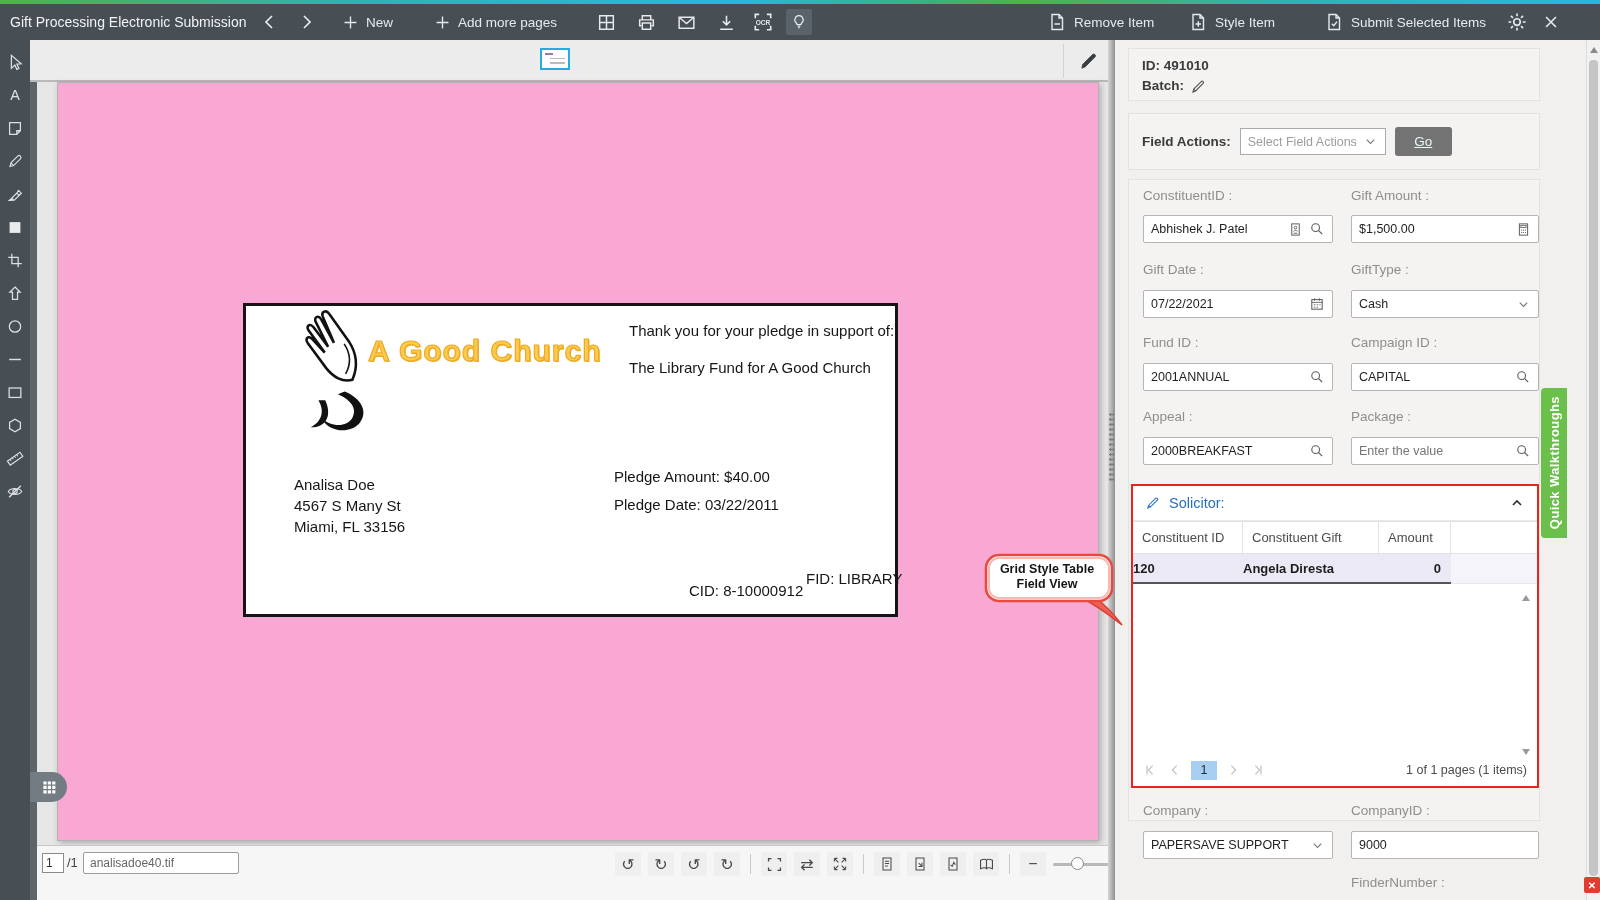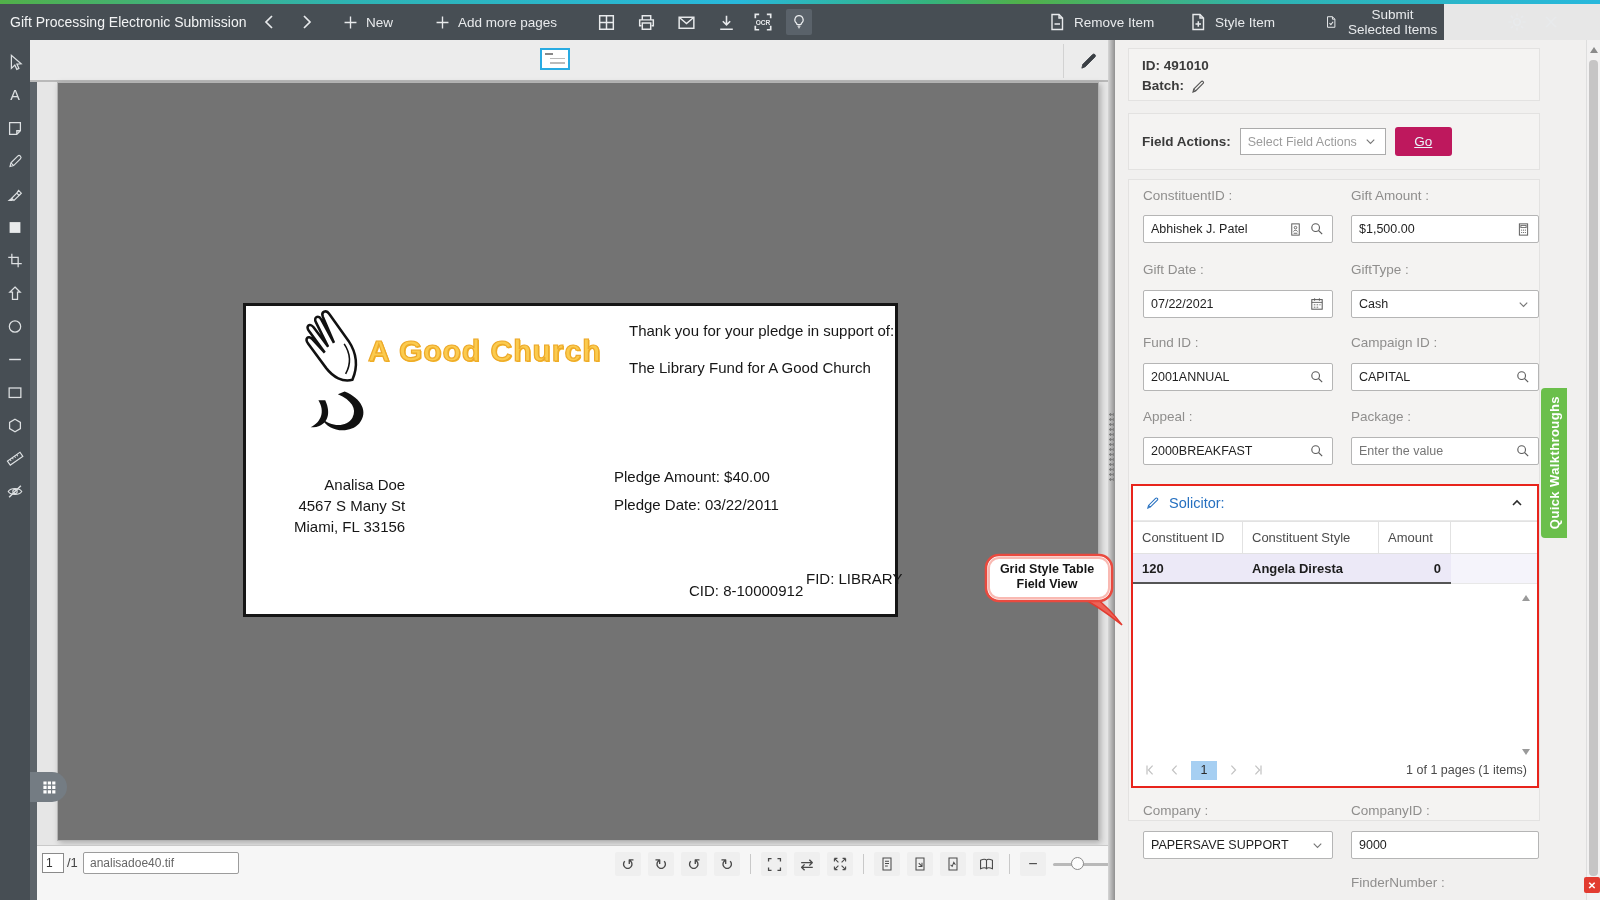--- a/index.html
+++ b/index.html
@@ -2,42 +2,42 @@
 <html><head>
 <meta charset="utf-8">
 <style>
   html,body{margin:0;padding:0;background:#d8d8d8;}
   *{box-sizing:border-box;font-family:"Liberation Sans",sans-serif;}
   .stage{position:relative;width:1600px;height:900px;overflow:hidden;background:#e7e7e7;}
 
   
   .brand-line{position:absolute;left:0;top:0;width:1600px;height:4px;
     background:linear-gradient(90deg,#52b049 0%,#2eb3b4 22%,#28b8dc 46%,#35b37e 58%,#52b049 64%,#2eb3b4 80%,#28b8dc 100%);}
-  .topbar{position:absolute;left:0;top:4px;width:1444px;height:36px;background:#474e54;color:#e8eaec;}
+  .topbar{position:absolute;left:0;top:4px;width:1600px;height:36px;background:#474e54;color:#e8eaec;}
   .tb-item{position:absolute;top:0;height:36px;display:flex;align-items:center;gap:7px;color:#e8eaec;
     background:none;border:none;font-size:13.5px;cursor:pointer;padding:0 4px;}
   .tb-title{position:absolute;left:10px;top:0;height:36px;display:flex;align-items:center;font-size:14px;color:#f2f3f4;}
   .ic{display:block;}
   .lampbox{width:26px;height:26px;background:#5a626a;border-radius:2px;display:flex;align-items:center;justify-content:center;}
 
   
   .rail{position:absolute;left:0;top:40px;width:30px;height:860px;background:#474e54;display:flex;flex-direction:column;align-items:center;padding-top:6px;}
   .rail button{width:30px;height:33px;background:none;border:none;display:flex;align-items:center;justify-content:center;color:#dde0e2;cursor:pointer;}
 
   
   .thumb-strip{position:absolute;left:30px;top:40px;width:1078px;height:42px;background:#ececec;border-bottom:2px solid #b9b9b9;}
   .thumb{position:absolute;left:510px;top:8px;width:30px;height:22px;background:#fff;border:2px solid #29abe2;cursor:pointer;}
   .thumb i{display:block;height:1.5px;background:#bbb;margin:3px 3px 0 8px;}
   .thumb i:first-child{margin-left:3px;width:8px;background:#888;}
   .strip-sep{position:absolute;right:44px;top:4px;width:1px;height:34px;background:#d2d2d2;}
   .strip-pencil{position:absolute;right:12px;top:9px;width:24px;height:24px;border:none;background:none;color:#3a3f44;cursor:pointer;}
 
   .canvas{position:absolute;left:30px;top:82px;width:1078px;height:763px;background:#e6e6e6;}
   .dark-edge{position:absolute;left:0;top:0;width:7px;height:818px;background:#5d646a;}
-  .page{position:absolute;left:27px;top:0;width:1042px;height:759px;background:#737373;border:1px solid #b3b3b3;box-shadow:2px 2px 6px rgba(0,0,0,.25);text-align:right;}
+  .page{position:absolute;left:27px;top:0;width:1042px;height:759px;background:#f9a8d4;border:1px solid #b3b3b3;box-shadow:2px 2px 6px rgba(0,0,0,.25);}
 
   .pledge-card{position:absolute;left:185px;top:220px;width:655px;height:314px;border:3px solid #151515;background:#fff;}
   .hands{position:absolute;left:38px;top:-2px;}
   .org-name{position:absolute;left:122px;top:28px;font-size:30px;font-weight:bold;color:#fbcb4e;
     -webkit-text-stroke:1.2px #eda92a;text-shadow:1px 1px 0 #f3b31f;letter-spacing:1px;white-space:nowrap;}
   .card-t{position:absolute;font-size:15px;color:#161616;white-space:nowrap;}
   .addr{line-height:21px;margin-top:8px;}
 
   .thumb-toggle{position:absolute;left:30px;top:772px;width:37px;height:30px;background:#747c83;border:none;
     border-radius:0 15px 15px 0;display:flex;align-items:center;justify-content:center;color:#fff;cursor:pointer;}
@@ -62,41 +62,41 @@
   
   .panel{position:absolute;left:1115px;top:40px;width:471px;height:860px;background:#f1f0ef;overflow:hidden;font-size:13px;color:#333;}
   .card{position:absolute;left:13px;width:412px;background:#f4f3f2;border:1px solid #e3e2e1;}
   .id-card{top:8px;height:53px;padding:7px 13px;}
   .id-line{font-size:13.5px;font-weight:bold;color:#3b3b3b;line-height:20px;}
   .batch-line{display:flex;align-items:center;gap:6px;font-size:13.5px;font-weight:bold;color:#3b3b3b;line-height:20px;}
   .act-card{top:73px;height:57px;display:flex;align-items:center;padding:0 13px;gap:9px;}
   .fa-label{font-weight:bold;font-size:13.5px;color:#3b3b3b;}
   .fa-select{width:146px;height:27px;background:#fff;border:1px solid #ababab;display:flex;align-items:center;padding:0 7px;cursor:pointer;}
   .fa-select span{flex:1;font-size:12.5px;color:#9c9c9c;}
-  .go-btn{width:57px;height:29px;background:#be185d;color:#e9f6fa;border:none;border-radius:3px;font-size:13.5px;cursor:pointer;text-decoration:underline;}
+  .go-btn{width:57px;height:29px;background:#737373;color:#e9f6fa;border:none;border-radius:3px;font-size:13.5px;cursor:pointer;text-decoration:underline;}
   .fields-card{top:139px;height:642px;}
 
   .f-label{position:absolute;font-size:13.5px;color:#8f8e8d;white-space:nowrap;}
   .f-box{position:absolute;height:28px;background:#fff;border:1px solid #b5b5b5;border-radius:2px;display:flex;align-items:center;padding:0 7px;gap:6px;}
   .f-box input{flex:1;border:none;outline:none;font-size:12.5px;color:#1f1f1f;min-width:0;background:transparent;padding:0;}
   .f-box .ficon{color:#5b5b5b;flex:0 0 auto;display:flex;cursor:pointer;}
   .c1{left:14px;width:190px;} .c2{left:222px;width:188px;}
 
   
   .sol{position:absolute;left:2px;top:304px;width:408px;height:304px;border:2px solid #e8241c;background:#fff;}
   .sol-head{height:35px;display:flex;align-items:center;padding:0 12px;gap:8px;border-bottom:1px solid #e9e9e9;}
   .sol-title{color:#2670c0;font-size:14.5px;flex:1;}
   .sol-tools{height:33px;display:flex;align-items:center;padding:0 12px;gap:26px;}
   .sol-tbtn{display:flex;align-items:center;gap:7px;background:none;border:none;font-size:13px;color:#444;cursor:pointer;padding:0;}
   .srow{display:grid;grid-template-columns:110px 136px 72px 1fr;}
   .shead{height:33px;border-top:1px solid #e2e2e2;border-bottom:1px solid #e2e2e2;}
   .shead div{display:flex;align-items:center;padding-left:9px;font-size:13px;color:#4c4c4c;border-right:1px solid #e2e2e2;}
   .shead div:last-child{border-right:none;}
   .sdata{height:30px;cursor:pointer;}
-  .sdata div{display:flex;align-items:center;padding-left:9px;font-size:13px;font-weight:bold;color:#1d1d1d;
+  .sdata div{display:flex;align-items:center;font-size:13px;font-weight:bold;color:#1d1d1d;
     background:#ece9f7;border-bottom:2px solid #555;}
   .sdata .amt{justify-content:flex-end;padding-right:10px;}
   .sdata .fill{background:#f5f4fb;border-bottom:1px solid #e8e8e8;}
   .tri{width:0;height:0;position:absolute;right:7px;}
   .tri-up{top:109px;border-left:4px solid transparent;border-right:4px solid transparent;border-bottom:6px solid #9a9a9a;}
   .tri-dn{top:263px;border-left:4px solid transparent;border-right:4px solid transparent;border-top:6px solid #9a9a9a;}
   .sol-pager{position:absolute;left:0;bottom:0;width:100%;height:32px;display:flex;align-items:center;padding:0 10px;gap:8px;}
   .pgr{background:none;border:none;color:#c2c2c2;padding:0;display:flex;cursor:pointer;}
   .pg-badge{width:26px;height:19px;background:#a6cff2;display:flex;align-items:center;justify-content:center;font-size:12.5px;color:#2b2b2b;cursor:pointer;}
   .pg-summary{margin-left:auto;font-size:12.5px;color:#4a4a4a;}
@@ -539,21 +539,21 @@
           <svg class="ic" width="16" height="16" viewBox="0 0 20 20">
               <path d="M3.5 16.5 L4.4 13 L13.2 4.2 Q14.3 3.1 15.4 4.2 Q16.5 5.3 15.4 6.4 L6.6 15.2 Z M4.4 13 L6.6 15.2" fill="none" stroke="#2670c0" stroke-width="1.3"></path>
             </svg>
           <span class="sol-title">Solicitor:</span>
           <svg class="ic" width="16" height="16" viewBox="0 0 20 20">
               <path d="M5 12.5 L10 7.5 L15 12.5" fill="none" stroke="#2b2b2b" stroke-width="2"></path>
             </svg>
         </div>
         <div class="srow shead">
           <div>Constituent ID</div>
-          <div>Constituent Style</div>
+          <div>Constituent Gift</div>
           <div>Amount</div>
           <div></div>
         </div>
         <div class="srow sdata">
           <div>120</div>
           <div>Angela Diresta</div>
           <div class="amt">0</div>
           <div class="fill"></div>
         </div>
         <div class="tri tri-up"></div>

